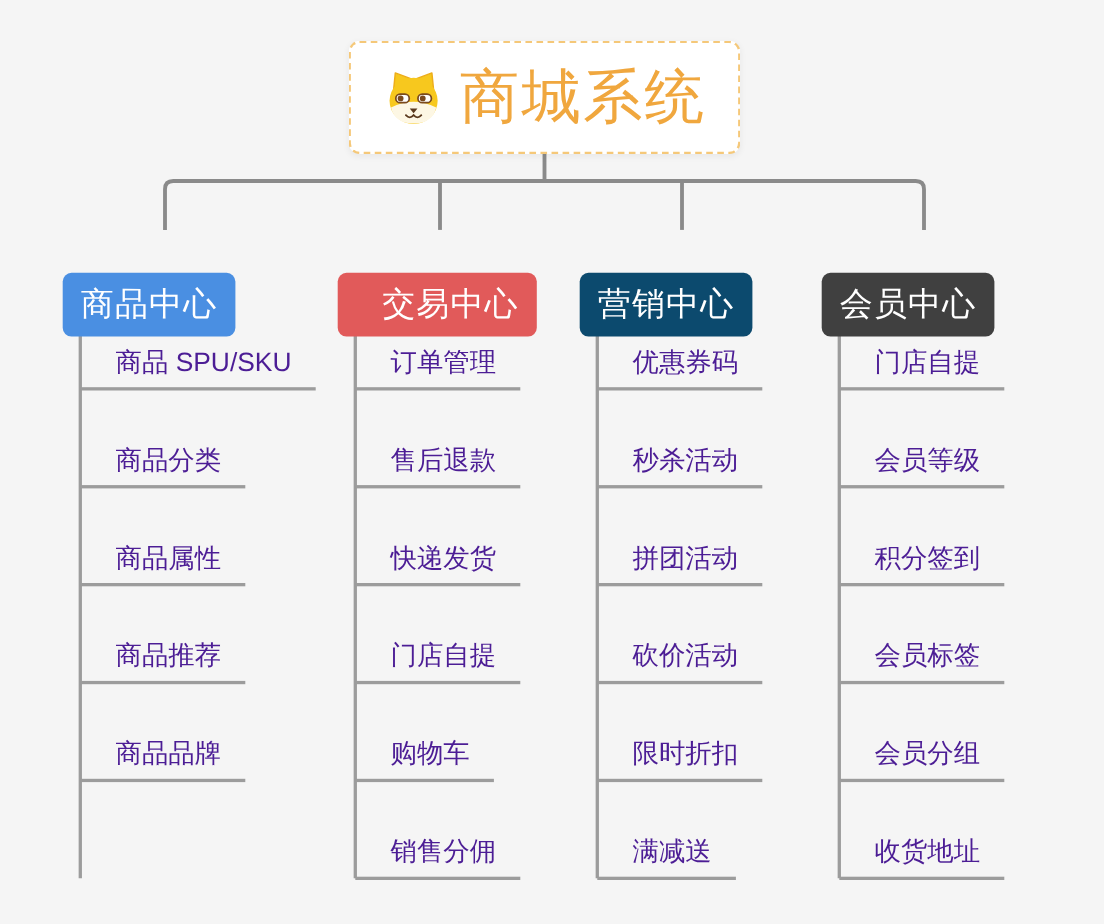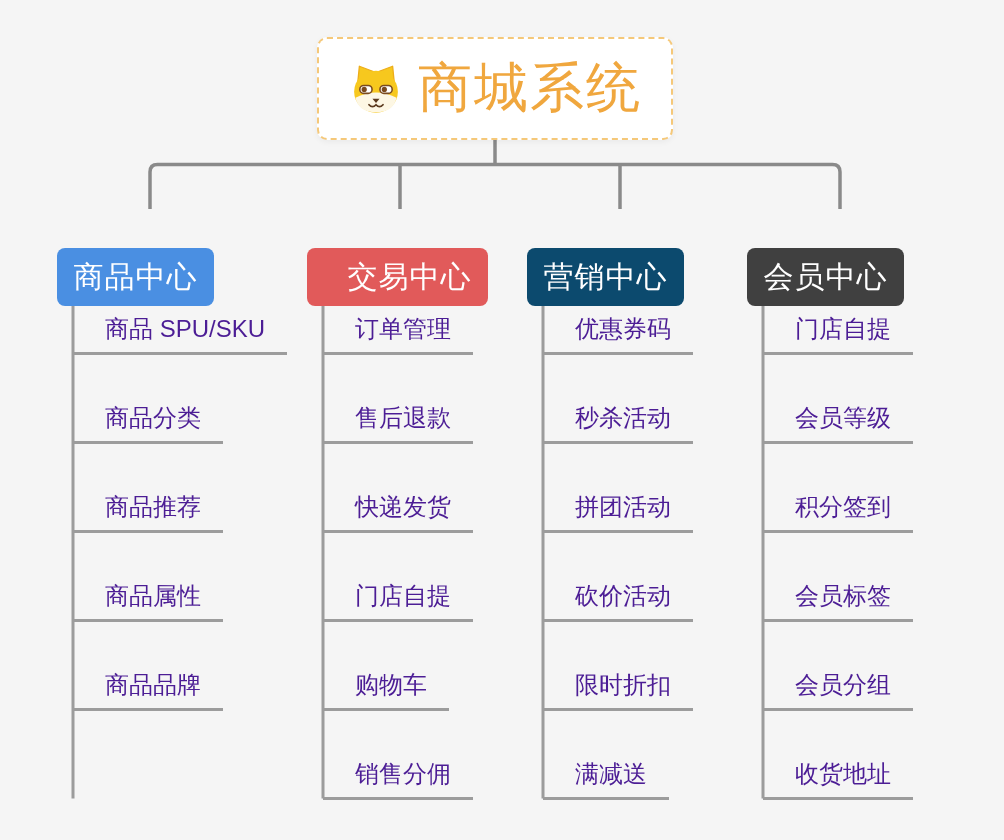--- a/index.html
+++ b/index.html
@@ -121,26 +121,26 @@
   <div class="branch-node" style="left: 747px; background: #404040;">会员中心</div>
 
   <div class="branch-col" style="left:73px">
     <div class="item-row">
         <span class="subtopic">商品 SPU/SKU</span>
       </div>
     <div class="item-row">
         <span class="subtopic">商品分类</span>
       </div>
     <div class="item-row">
+        <span class="subtopic">商品属性</span>
+      </div>
+    <div class="item-row">
         <span class="subtopic">商品推荐</span>
       </div>
     <div class="item-row">
-        <span class="subtopic">商品属性</span>
-      </div>
-    <div class="item-row">
         <span class="subtopic">商品品牌</span>
       </div>
   </div>
 
   <div class="branch-col" style="left:323px">
     <div class="item-row">
         <span class="subtopic">订单管理</span>
       </div>
     <div class="item-row">
         <span class="subtopic">售后退款</span>

